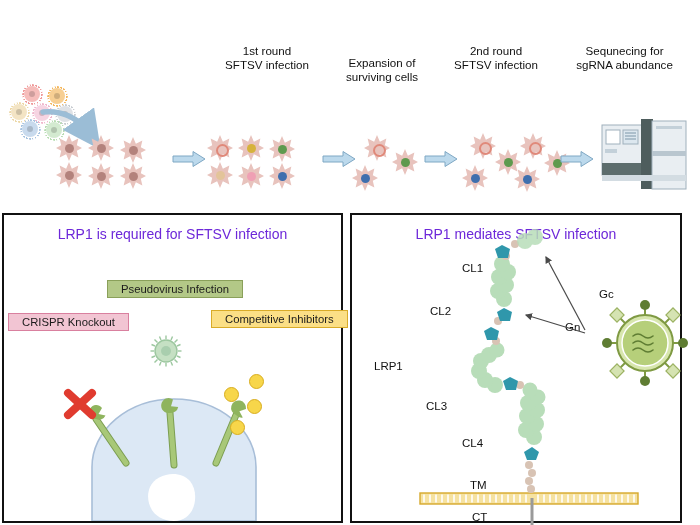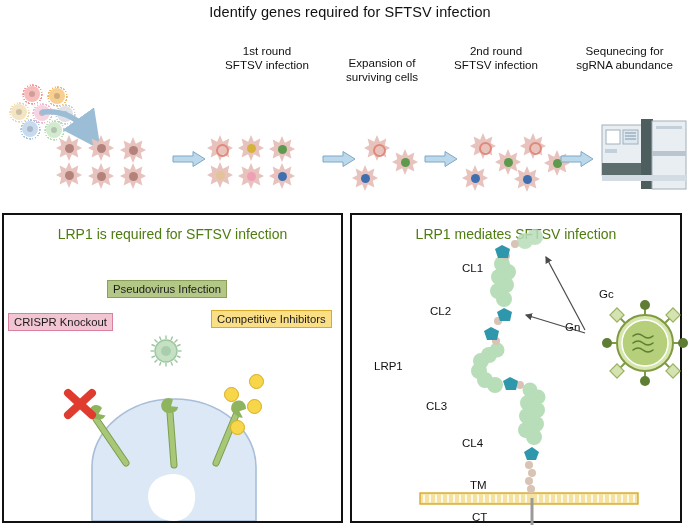--- a/index.html
+++ b/index.html
@@ -67,26 +67,26 @@
   #panel-left{
     position:absolute;left:2px;top:213px;width:341px;height:310px;
     border:2px solid #111;box-sizing:border-box;background:#fff;
   }
   #panel-right{
     position:absolute;left:350px;top:213px;width:332px;height:310px;
     border:2px solid #111;box-sizing:border-box;background:#fff;
   }
   .panel-title{
     position:absolute;left:0;top:11px;width:100%;text-align:center;
-    font-size:14px;color:#4d7c0f;
+    font-size:14px;color:#6d28d9;
   }
 
   .tagbox{
     position:absolute;font-size:11.3px;color:#1b1b1b;
-    padding:2px 5px;border:1px solid;box-sizing:border-box;white-space:nowrap;
+    padding:2px 13px;border:1px solid;box-sizing:border-box;white-space:nowrap;
   }
   #tag-crispr{left:4px;top:98px;background:#f2c5d3;border-color:#d9809f;}
   #tag-pseudovirus{left:103px;top:65px;background:#b3c887;border-color:#8aa05a;}
   #tag-inhibitors{left:207px;top:95px;background:#fbdf86;border-color:#d9ab28;}
   #pv-virion{position:absolute;left:146px;top:120px;width:32px;height:32px;}
   .inhibitor{
     position:absolute;width:15px;height:15px;border-radius:50%;
     background:#f7d64a;border:1.5px solid #d8ad1f;box-sizing:border-box;
   }
 
@@ -104,21 +104,20 @@
   #virion-big{position:absolute;left:250px;top:85px;width:86px;height:86px;}
   #chain-svg{position:absolute;left:0;top:0;width:348px;height:310px;}
 </style>
 </head>
 <body>
 
 <div class="fig">
 
   <div id="top-panel">
 
-    <div id="main-title">Identify genes required for SFTSV infection</div>
 
     <div class="step-head" id="step-head-1">
       1st round<br>SFTSV infection
     </div>
     <div class="step-head" id="step-head-2">
       Expansion of<br>surviving cells
     </div>
     <div class="step-head" id="step-head-3">
       2nd round<br>SFTSV infection
     </div>

